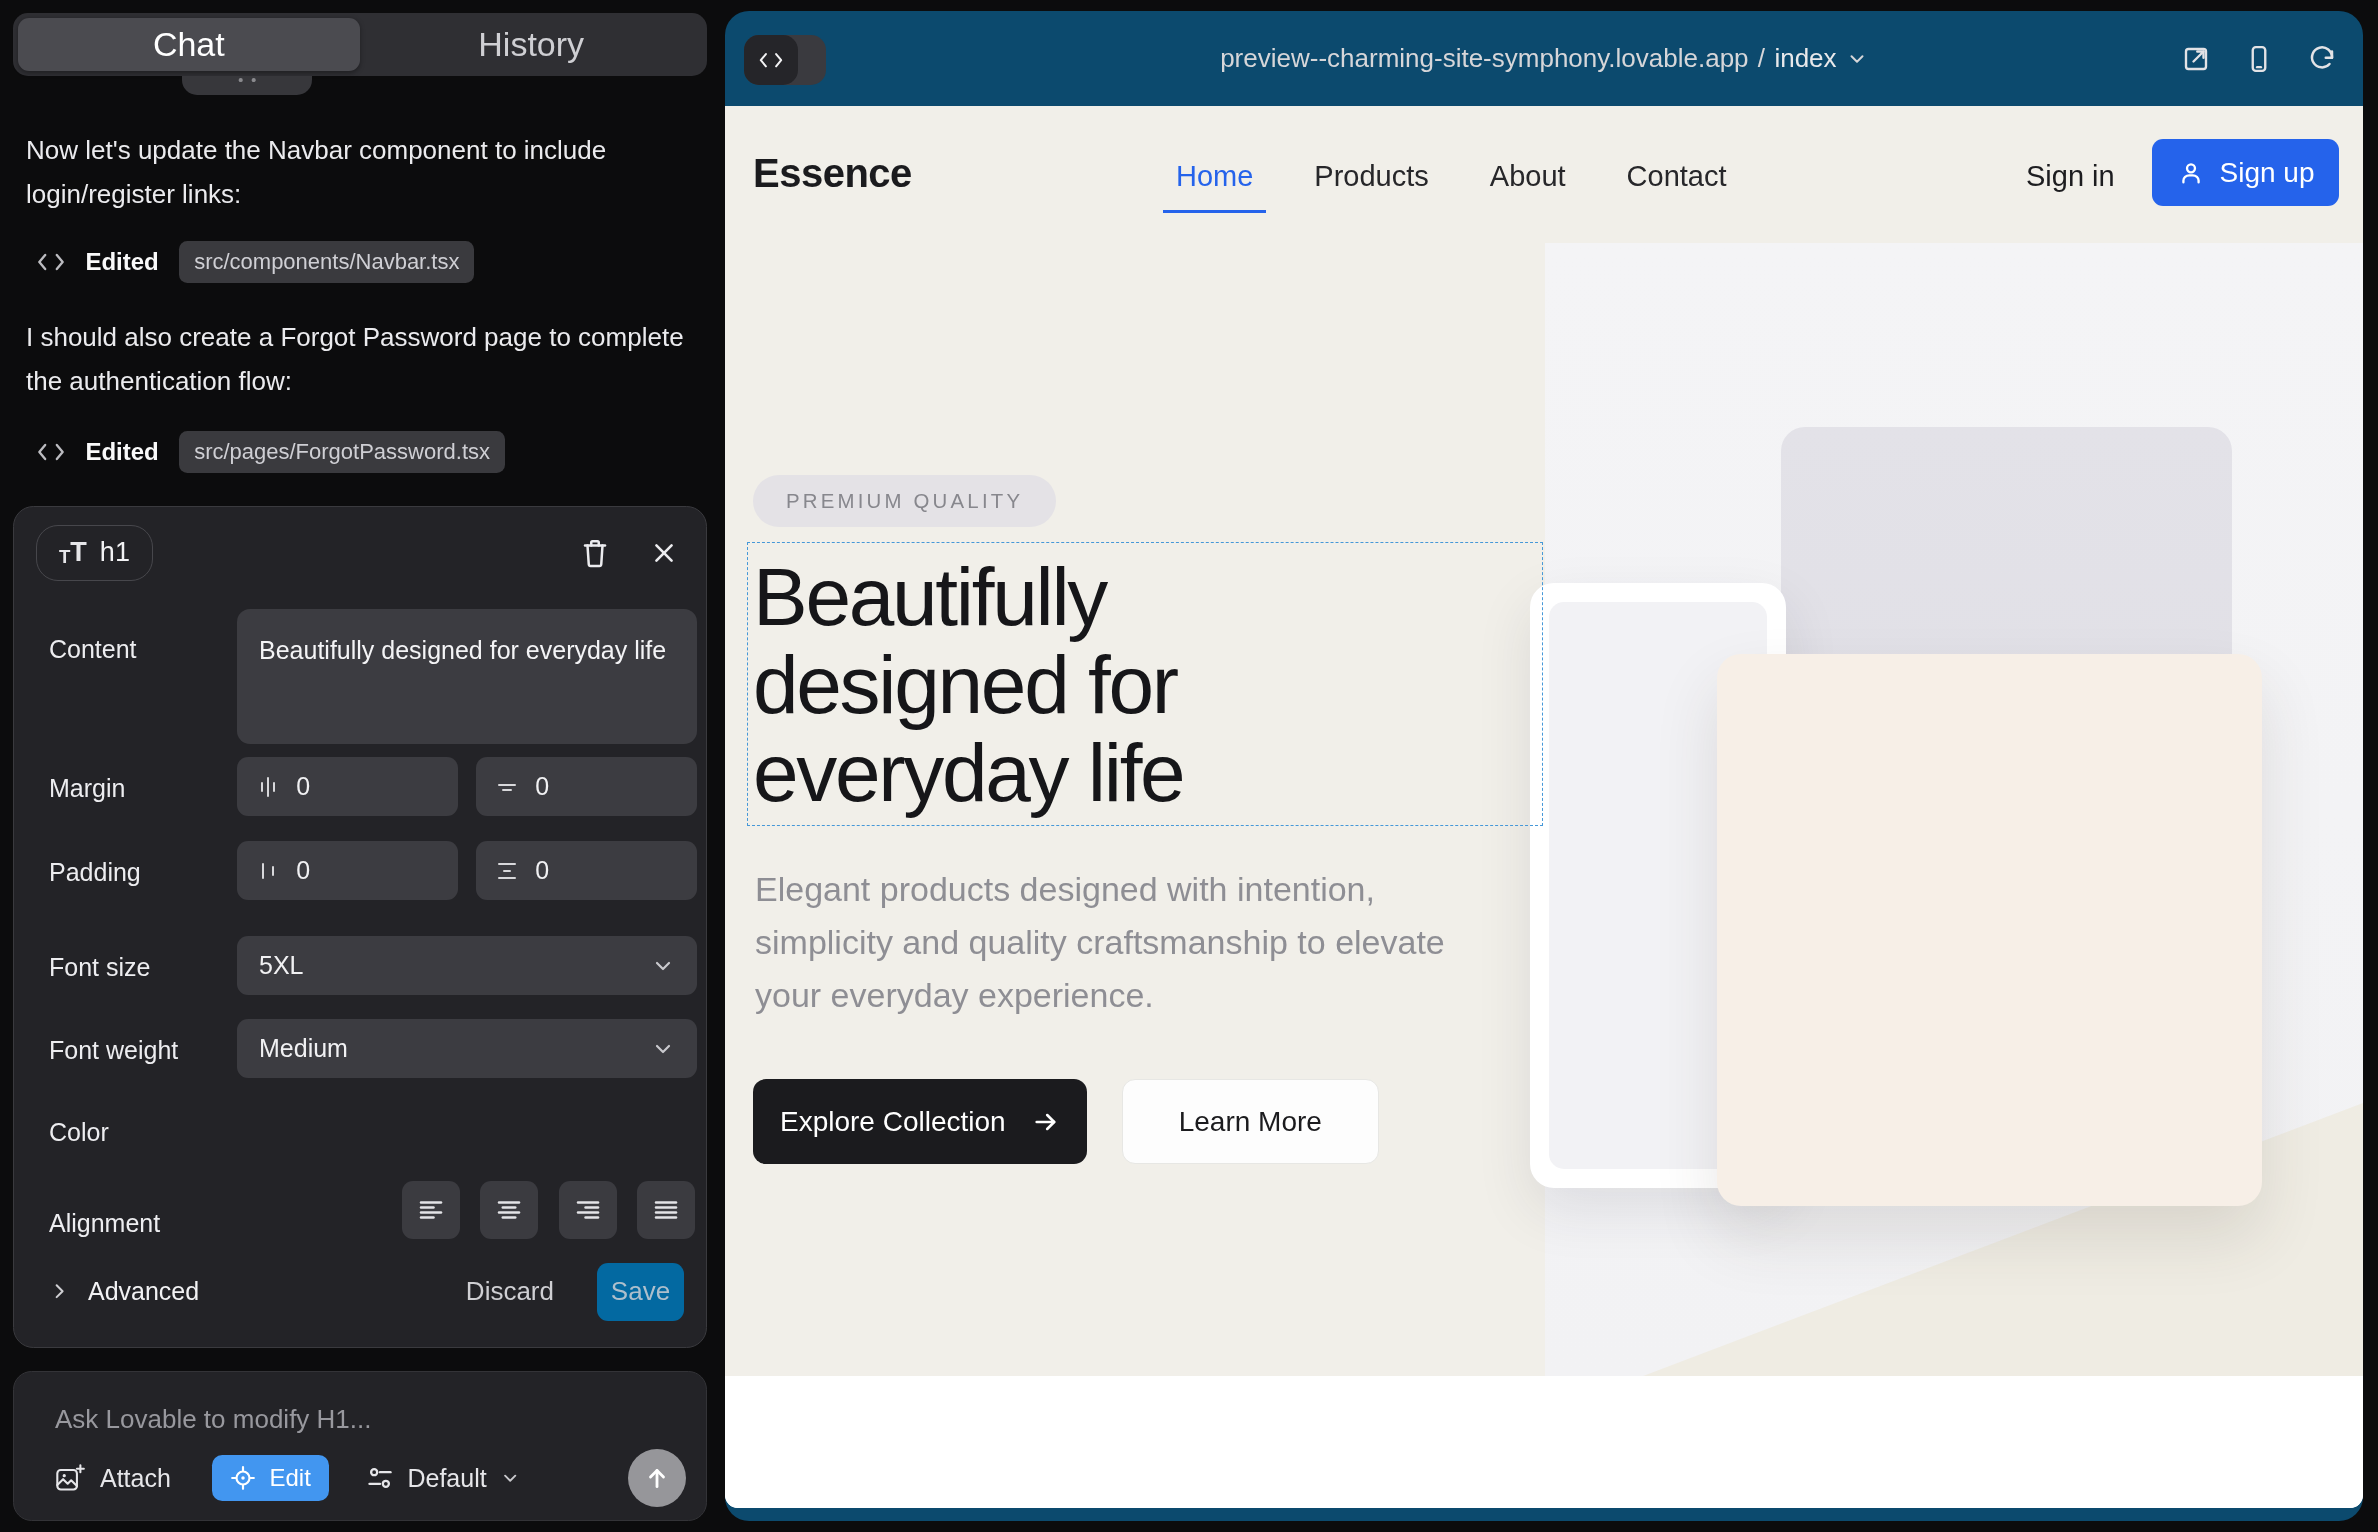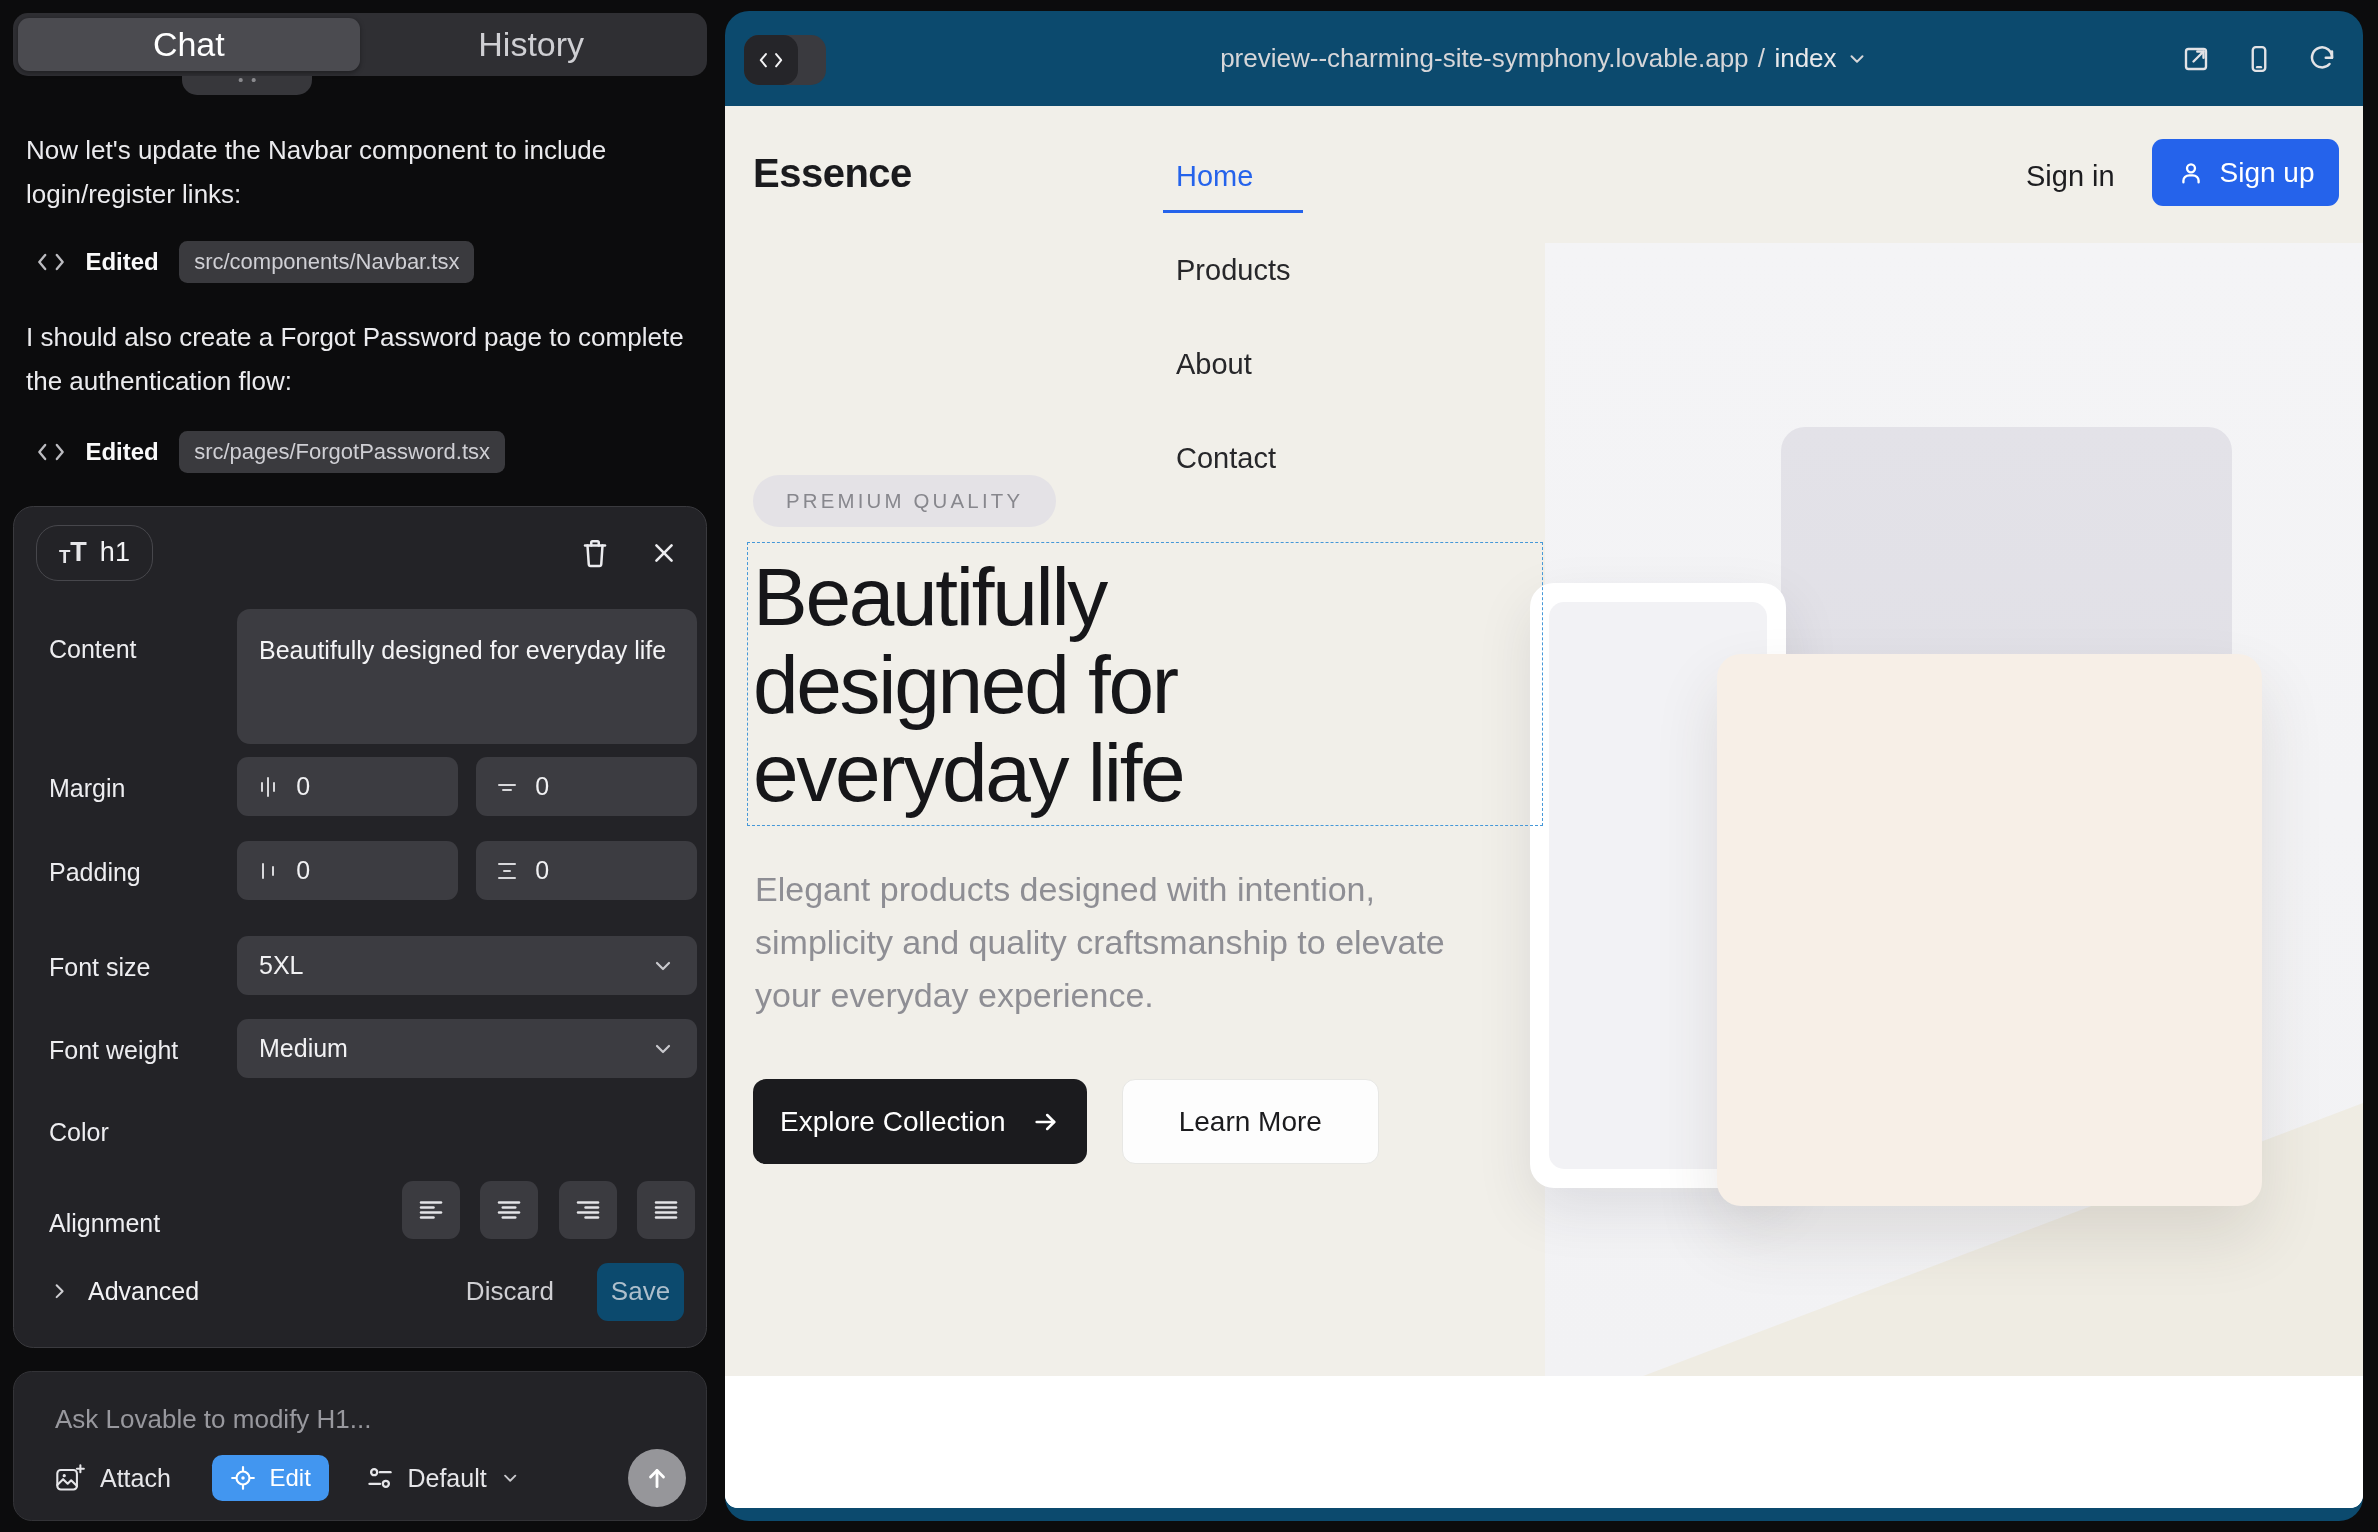--- a/index.html
+++ b/index.html
@@ -72,21 +72,21 @@
   .align-group { position:absolute; left:388px; top:674px; display:flex; gap:20.4px; }
   .align-btn { width:58px; height:58px; background:#3b3b40; border-radius:11px;
                display:flex; align-items:center; justify-content:center; color:#e4e4e7; cursor:pointer; }
 
   .editor-footer { position:absolute; left:35px; right:22px; bottom:26px; height:59px;
                    display:flex; align-items:center; }
   .advanced { display:flex; align-items:center; gap:18.6px; color:#f2f2f4; font-size:25px; cursor:pointer; }
   .advanced .chev-r { width:20.4px; height:20.4px; color:#cfcfd3; }
   .editor-footer .spacer { flex:1; }
   .discard-btn { color:#cfcfd3; font-size:26px; margin-right:43px; cursor:pointer; }
-  .save-btn { width:87px; height:58px; background:#0c4a6e; border:none; border-radius:11px;
+  .save-btn { width:87px; height:58px; background:#0369a1; border:none; border-radius:11px;
               color:#aebfcc; font-size:26px; font-family:"Liberation Sans",sans-serif; cursor:pointer; }
 
   
   .composer { position:absolute; left:13px; top:1371px; width:694px; height:150px;
               background:#232327; border:1.9px solid #333337; border-radius:18.6px; }
   .composer-input { position:absolute; left:41px; top:32px; width:603px; background:transparent;
                     border:none; outline:none; font-family:"Liberation Sans",sans-serif;
                     font-size:26px; color:#e8e8ea; }
   .composer-input::placeholder { color:#98989e; }
   .composer-row { position:absolute; left:41px; right:20.4px; bottom:16.7px; height:50px;
@@ -133,21 +133,21 @@
   .deco-white { position:absolute; left:805px; top:477px; width:256px; height:605px;
                 background:#ffffff; border-radius:24px; box-shadow:0 22px 56px rgba(40,40,60,.10);
                 padding:18.6px; }
   .deco-white-inner { width:100%; height:100%; background:#f2f2f5; border-radius:15px; }
   .deco-cream { position:absolute; left:992px; top:548px; width:545px; height:552px;
                 background:#f7efe7; border-radius:24px; box-shadow:0 32px 65px rgba(60,50,40,.12); }
 
   .site-nav { position:absolute; left:0; top:0; width:100%; height:137px; }
   .logo { position:absolute; left:28px; top:45px; font-size:40px; font-weight:bold;
           color:#1b1b1e; letter-spacing:-0.5px; }
-  .nav-links { position:absolute; left:451px; top:54px; display:flex; gap:61px; font-size:29px;flex-direction:column; }
+  .nav-links { position:absolute; left:451px; top:54px; display:flex; gap:61px; font-size:29px; }
   .nav-link { color:#27272a; cursor:pointer; }
   .nav-link.active { color:#2563eb; position:relative; }
   .nav-link.active::after { content:""; position:absolute; left:-13px; right:-13px; bottom:-20.4px;
           height:3.7px; background:#2563eb; }
   .signin { position:absolute; left:1301px; top:54px; font-size:29px; color:#1d1d20; cursor:pointer; }
   .signup-btn { position:absolute; left:1427px; top:33px; width:187px; height:67px;
           background:#2563eb; border:none; border-radius:11px; color:#ffffff; font-size:28px;
           font-family:"Liberation Sans",sans-serif; display:flex; align-items:center;
           justify-content:center; gap:15px; cursor:pointer; }
   .signup-btn svg { width:28px; height:28px; }

